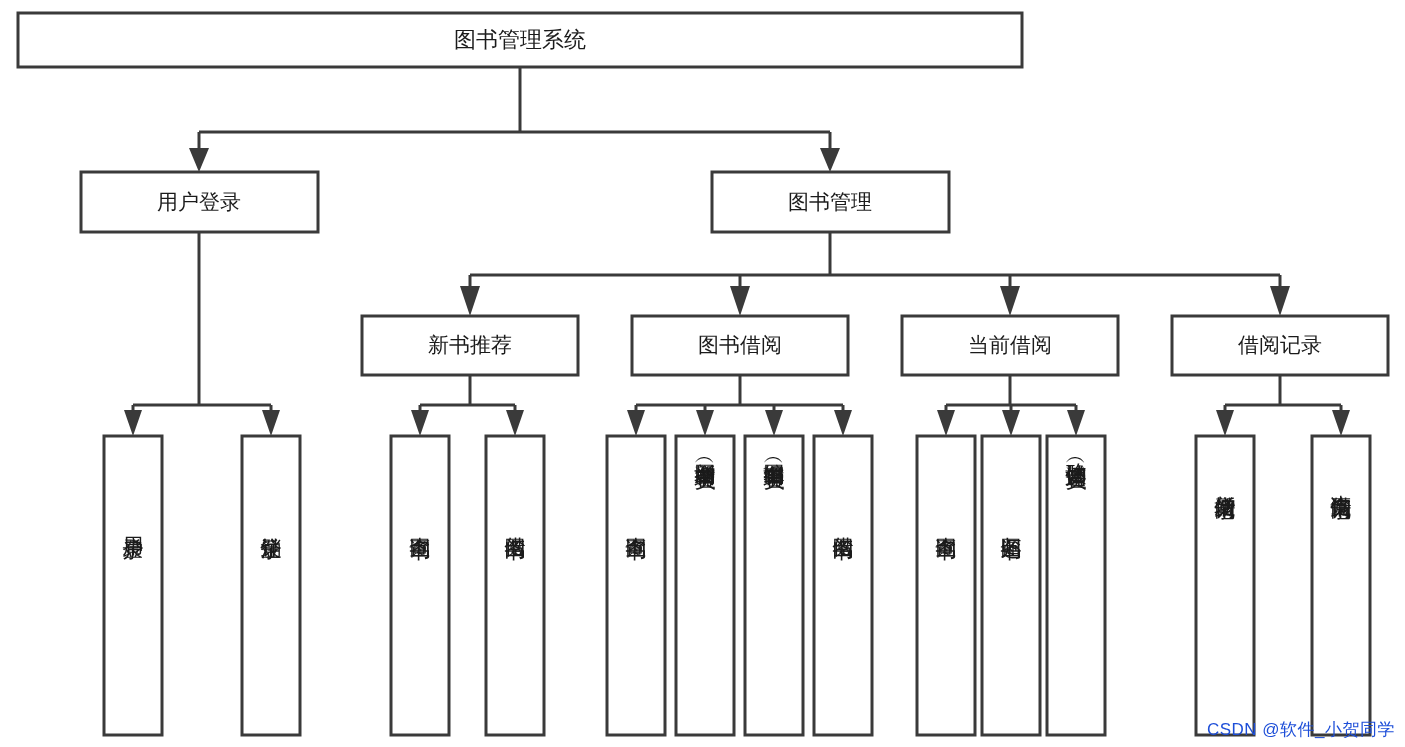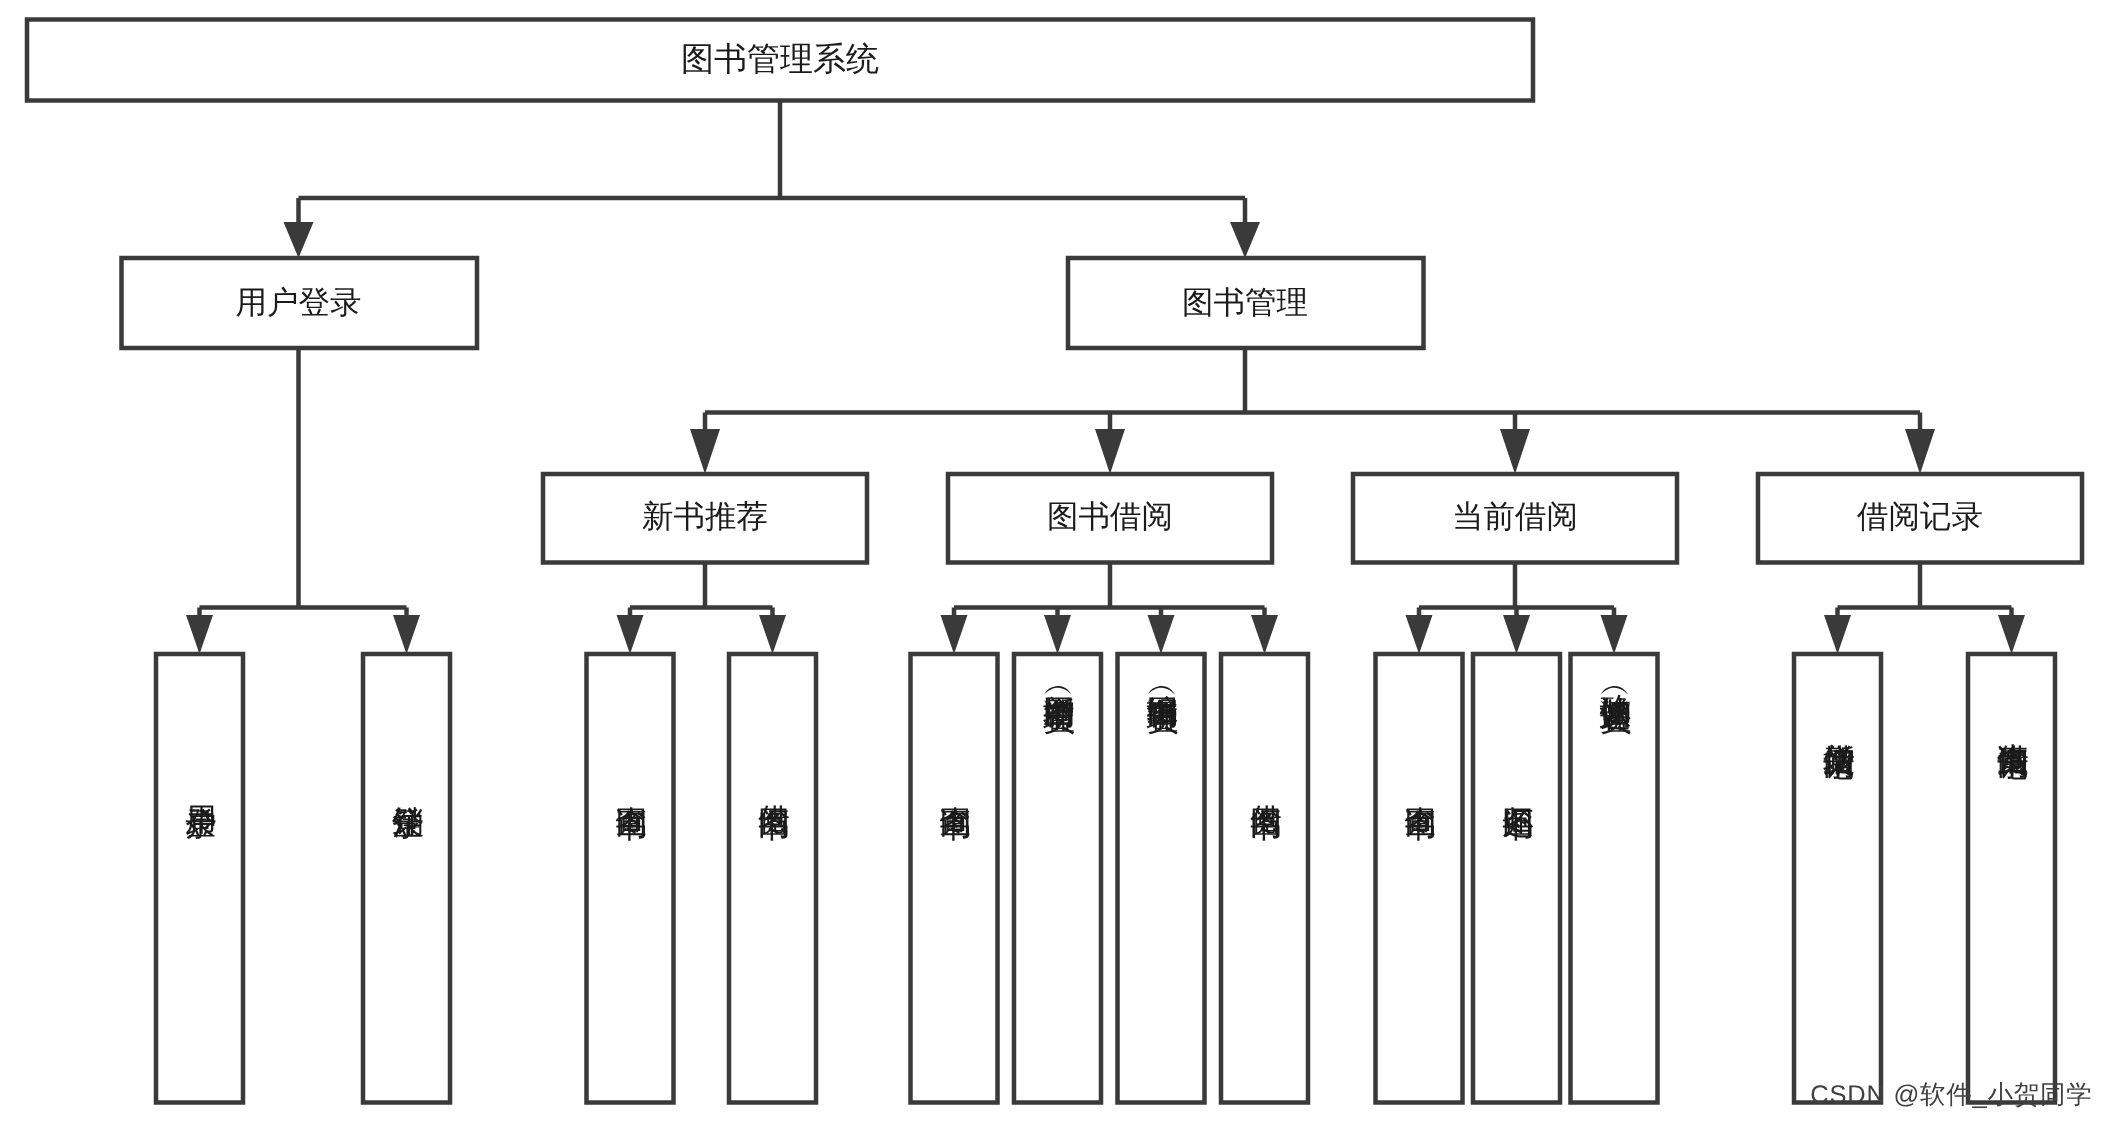--- a/index.html
+++ b/index.html
@@ -67,21 +67,21 @@
     text-orientation: upright;
     letter-spacing: 1px;
     white-space: nowrap;
   }
   .watermark {
     position: absolute;
     right: 10px;
     bottom: 6px;
     font-family: "Liberation Sans", "DejaVu Sans", sans-serif;
     font-size: 17px;
-    color: #404040;
+    color: #1d4ed8;
     letter-spacing: 0.5px;
     user-select: none;
   }
 </style>
 </head>
 <body>
 
 <div id="diagram-root">
 
   <svg class="diagram-canvas" viewBox="0 0 1405 747">

